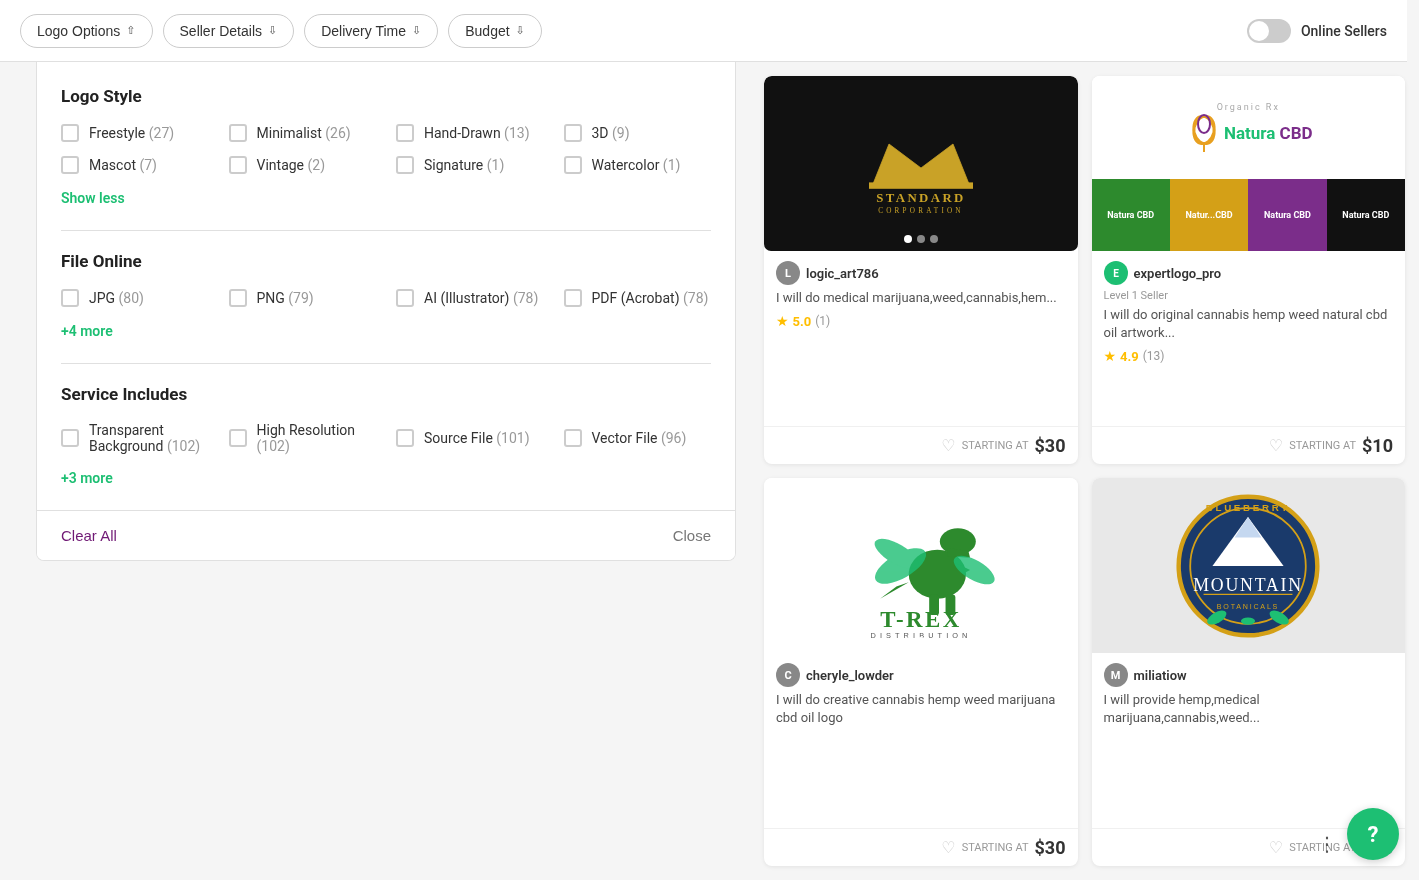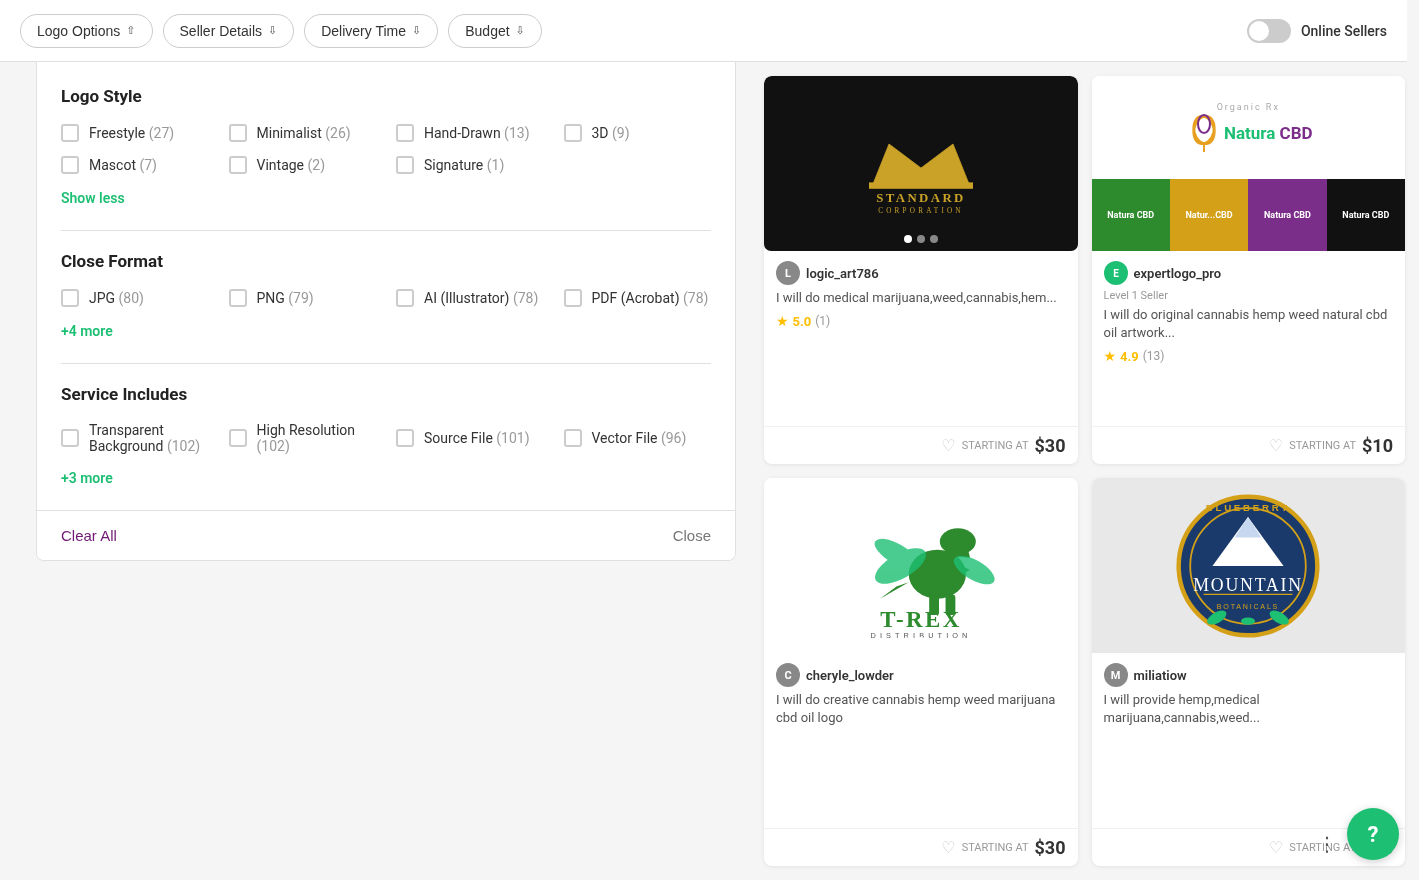--- a/index.html
+++ b/index.html
@@ -386,29 +386,33 @@
         </label>
         <label class="checkbox-item">
           <div class="checkbox-box"></div>
           <span class="checkbox-label">Vintage <span class="checkbox-count">(2)</span></span>
         </label>
 
         <label class="checkbox-item">
           <div class="checkbox-box"></div>
           <span class="checkbox-label">Signature <span class="checkbox-count">(1)</span></span>
         </label>
+        <label class="checkbox-item">
+          <div class="checkbox-box"></div>
+          <span class="checkbox-label">Watercolor <span class="checkbox-count">(1)</span></span>
+        </label>
 
       </div>
       <span class="show-more-link">Show less</span>
     </div>
 
     <hr class="section-divider">
 
     <div>
-      <div class="section-title">Close Format</div>
+      <div class="section-title">File Online</div>
       <div class="checkbox-grid">
 
         <label class="checkbox-item">
           <div class="checkbox-box"></div>
           <span class="checkbox-label">JPG <span class="checkbox-count">(80)</span></span>
         </label>
         <label class="checkbox-item">
           <div class="checkbox-box"></div>
           <span class="checkbox-label">PNG <span class="checkbox-count">(79)</span></span>
         </label>

